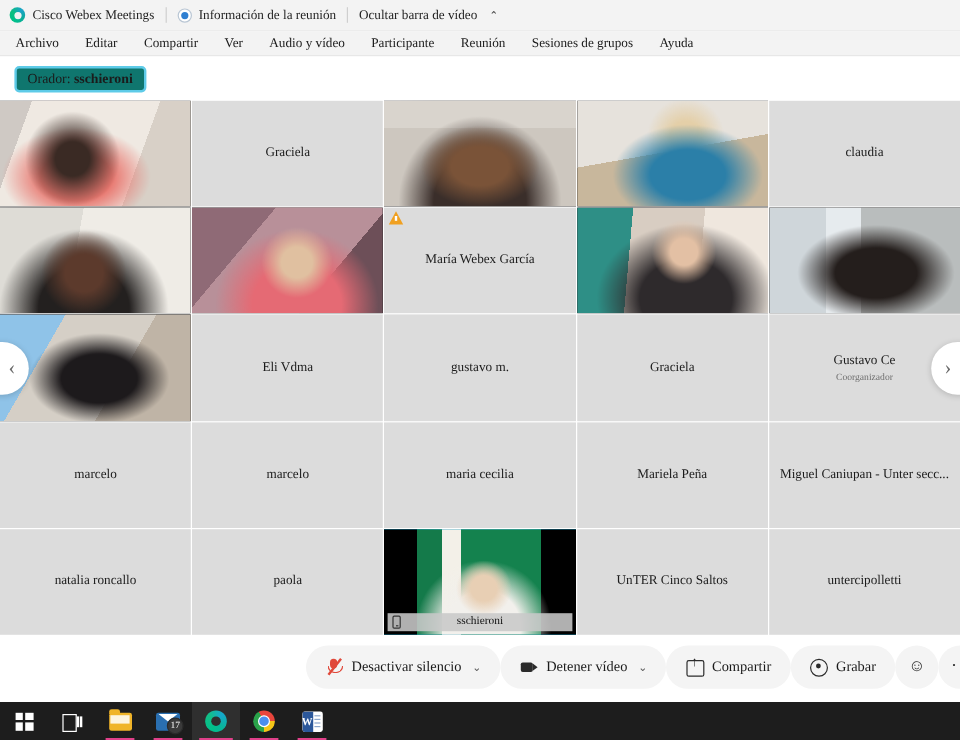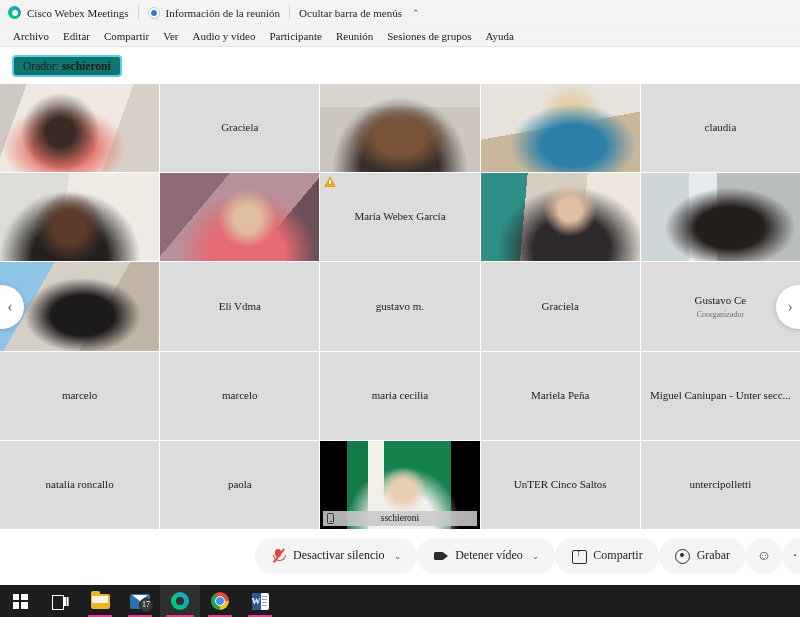--- a/index.html
+++ b/index.html
@@ -35,21 +35,21 @@
     display: flex; align-items: center; justify-content: center;
   }
   .info-dot::after {
     content: ""; width: 6px; height: 6px; border-radius: 50%; background: #2f7fd1;
   }
   .tb-chevron { font-size: 9px; color: #4a4a4a; margin-left: 4px; }
 
   
   .menubar {
     height: 21px; background: #f3f3f3;
-    display: flex; align-items: center; gap: 0;
+    display: flex; align-items: center; gap: 8px;
     padding-left: 6px; font-size: 11px; color: #1b1b1b;
     border-bottom: 1px solid #e4e4e4;
   }
   .menu-item { padding: 2px 7px; white-space: nowrap; cursor: default; }
 
   
   .speaker-strip { height: 37px; background: #ffffff; display: flex; align-items: center; padding-left: 12px; }
   .speaker-pill {
     border: 2px solid #5ecbe8; border-radius: 4px;
     background: #0f766e; padding: 3px 9px; font-size: 11.5px; color: #1b1b1b;
@@ -243,21 +243,21 @@
       <span class="webex-logo"></span>
       <span>Cisco Webex Meetings</span>
     </div>
     <span class="tb-sep"></span>
     <div class="tb-group">
       <span class="info-dot"></span>
       <span>Información de la reunión</span>
     </div>
     <span class="tb-sep"></span>
     <div class="tb-group">
-      <span>Ocultar barra de menús</span>
+      <span>Ocultar barra de vídeo</span>
       <span class="tb-chevron">⌃</span>
     </div>
   </div>
 
   <div class="menubar" id="menubar">
       <div class="menu-item">Archivo</div>
       <div class="menu-item">Editar</div>
       <div class="menu-item">Compartir</div>
       <div class="menu-item">Ver</div>
       <div class="menu-item">Audio y vídeo</div>

